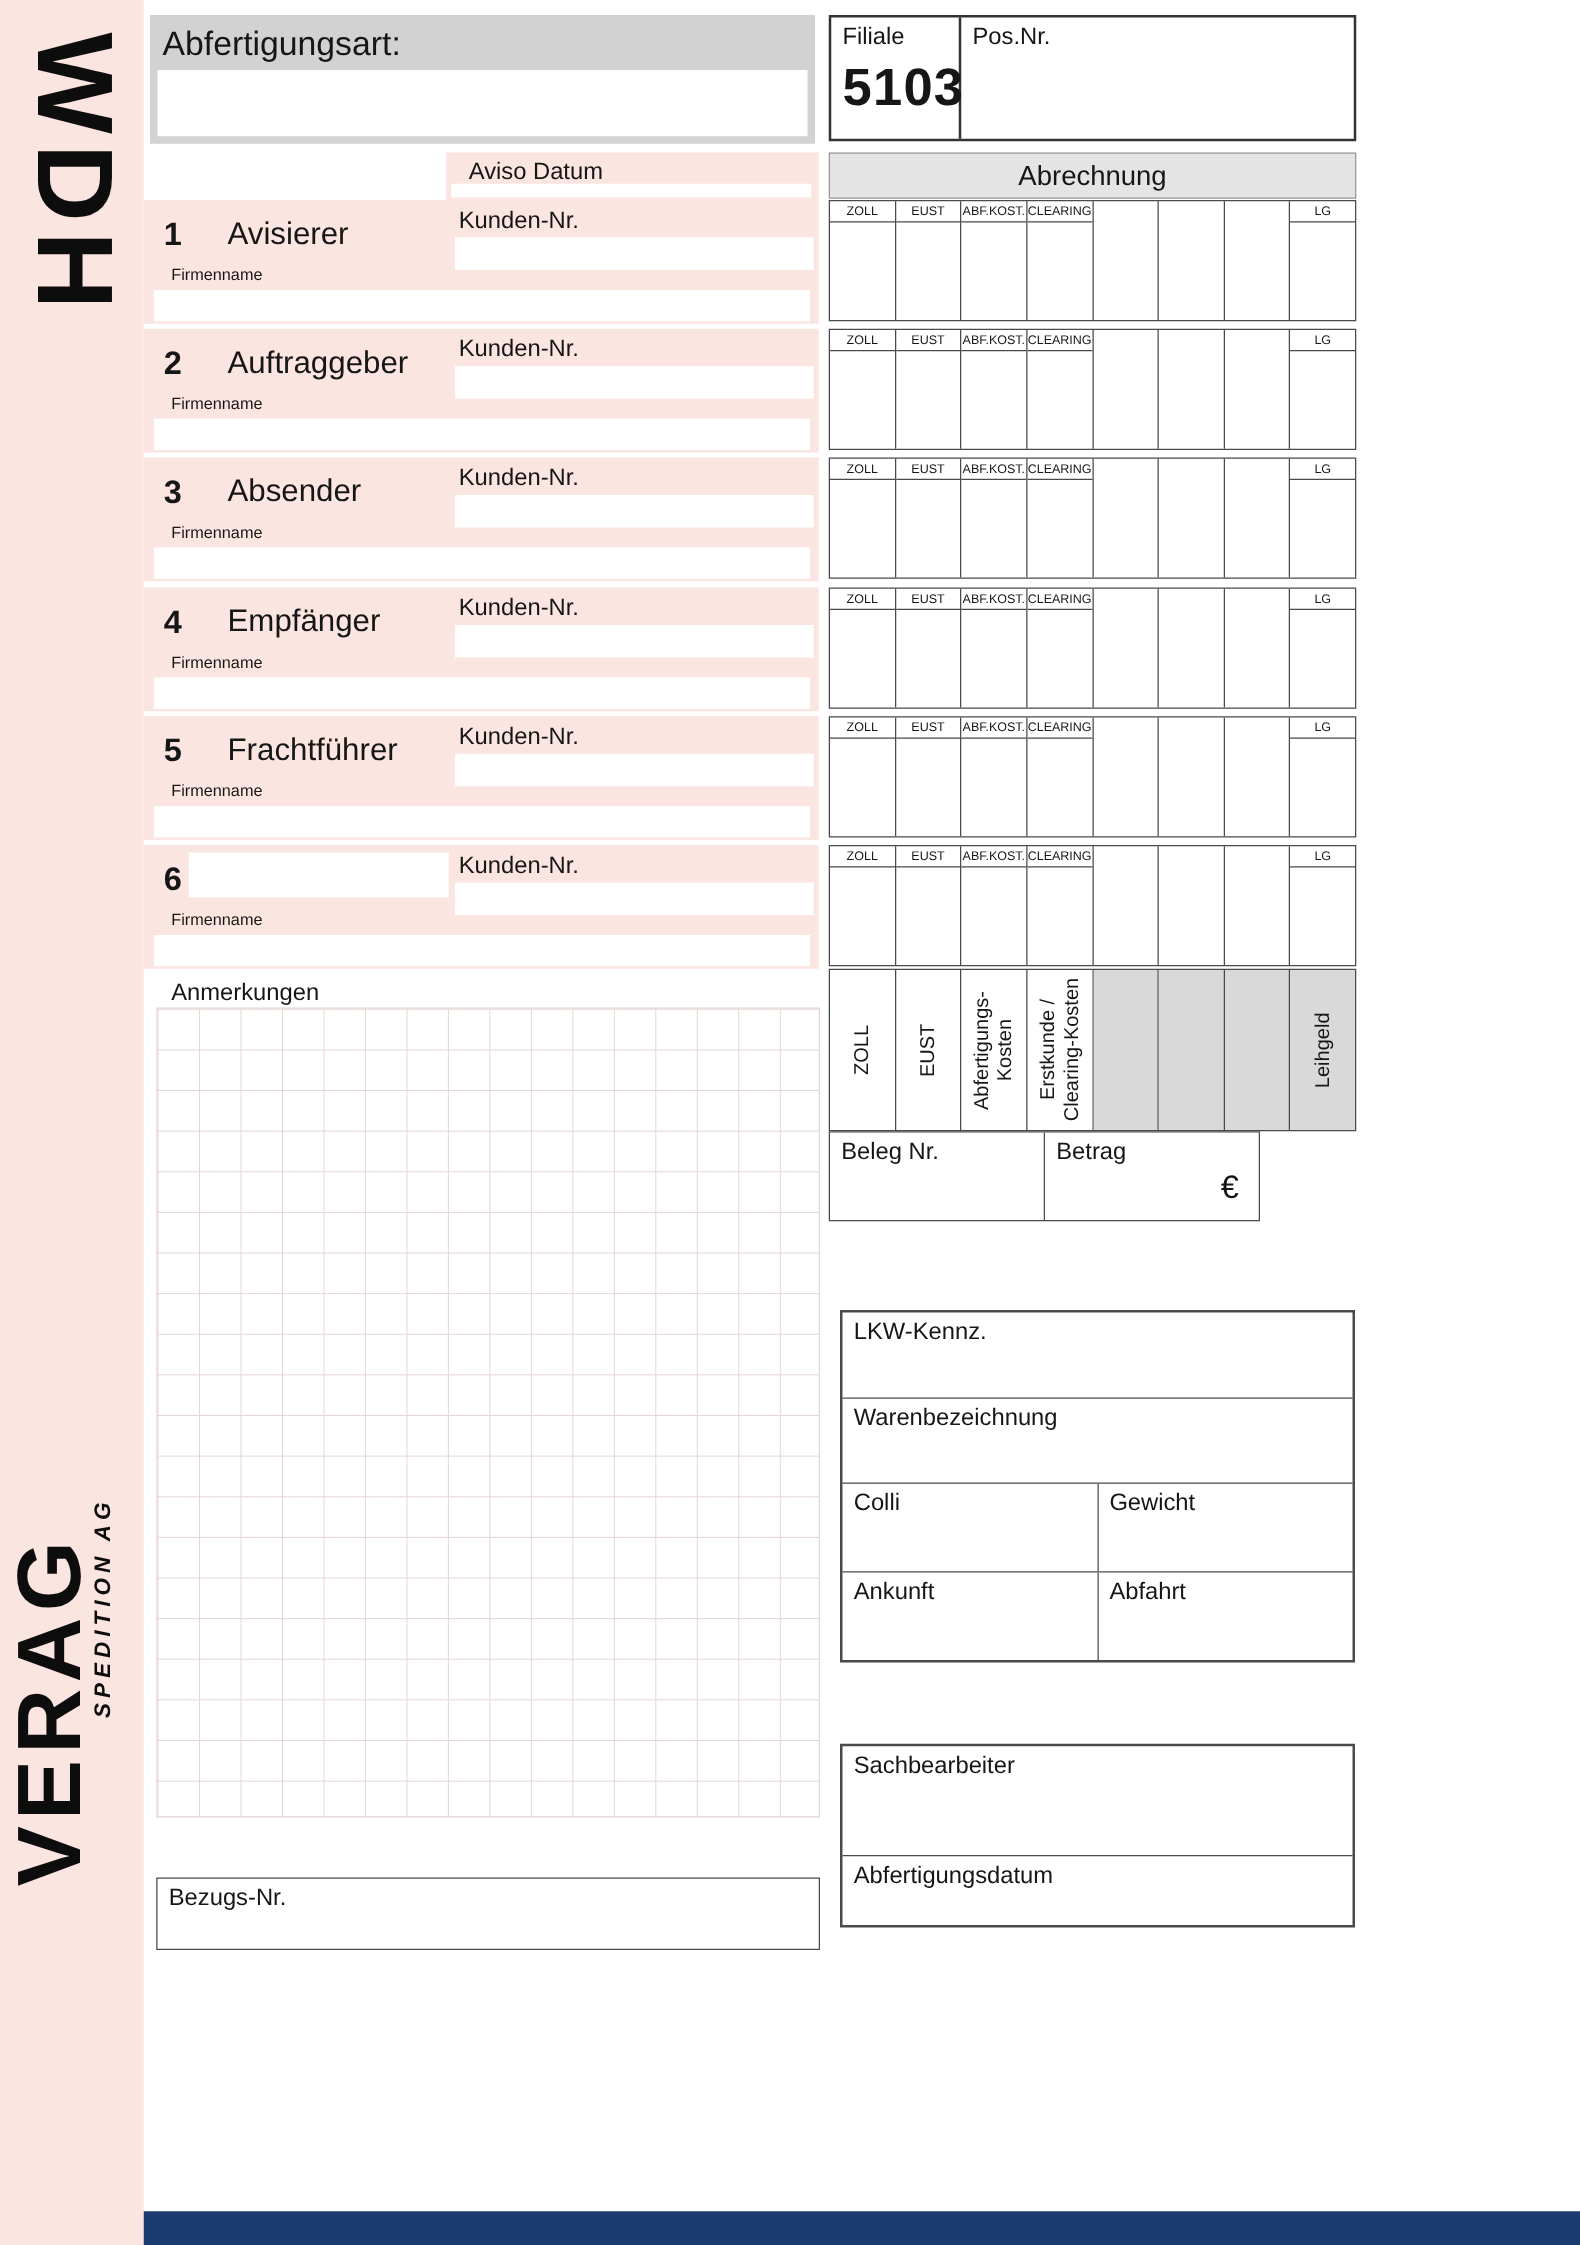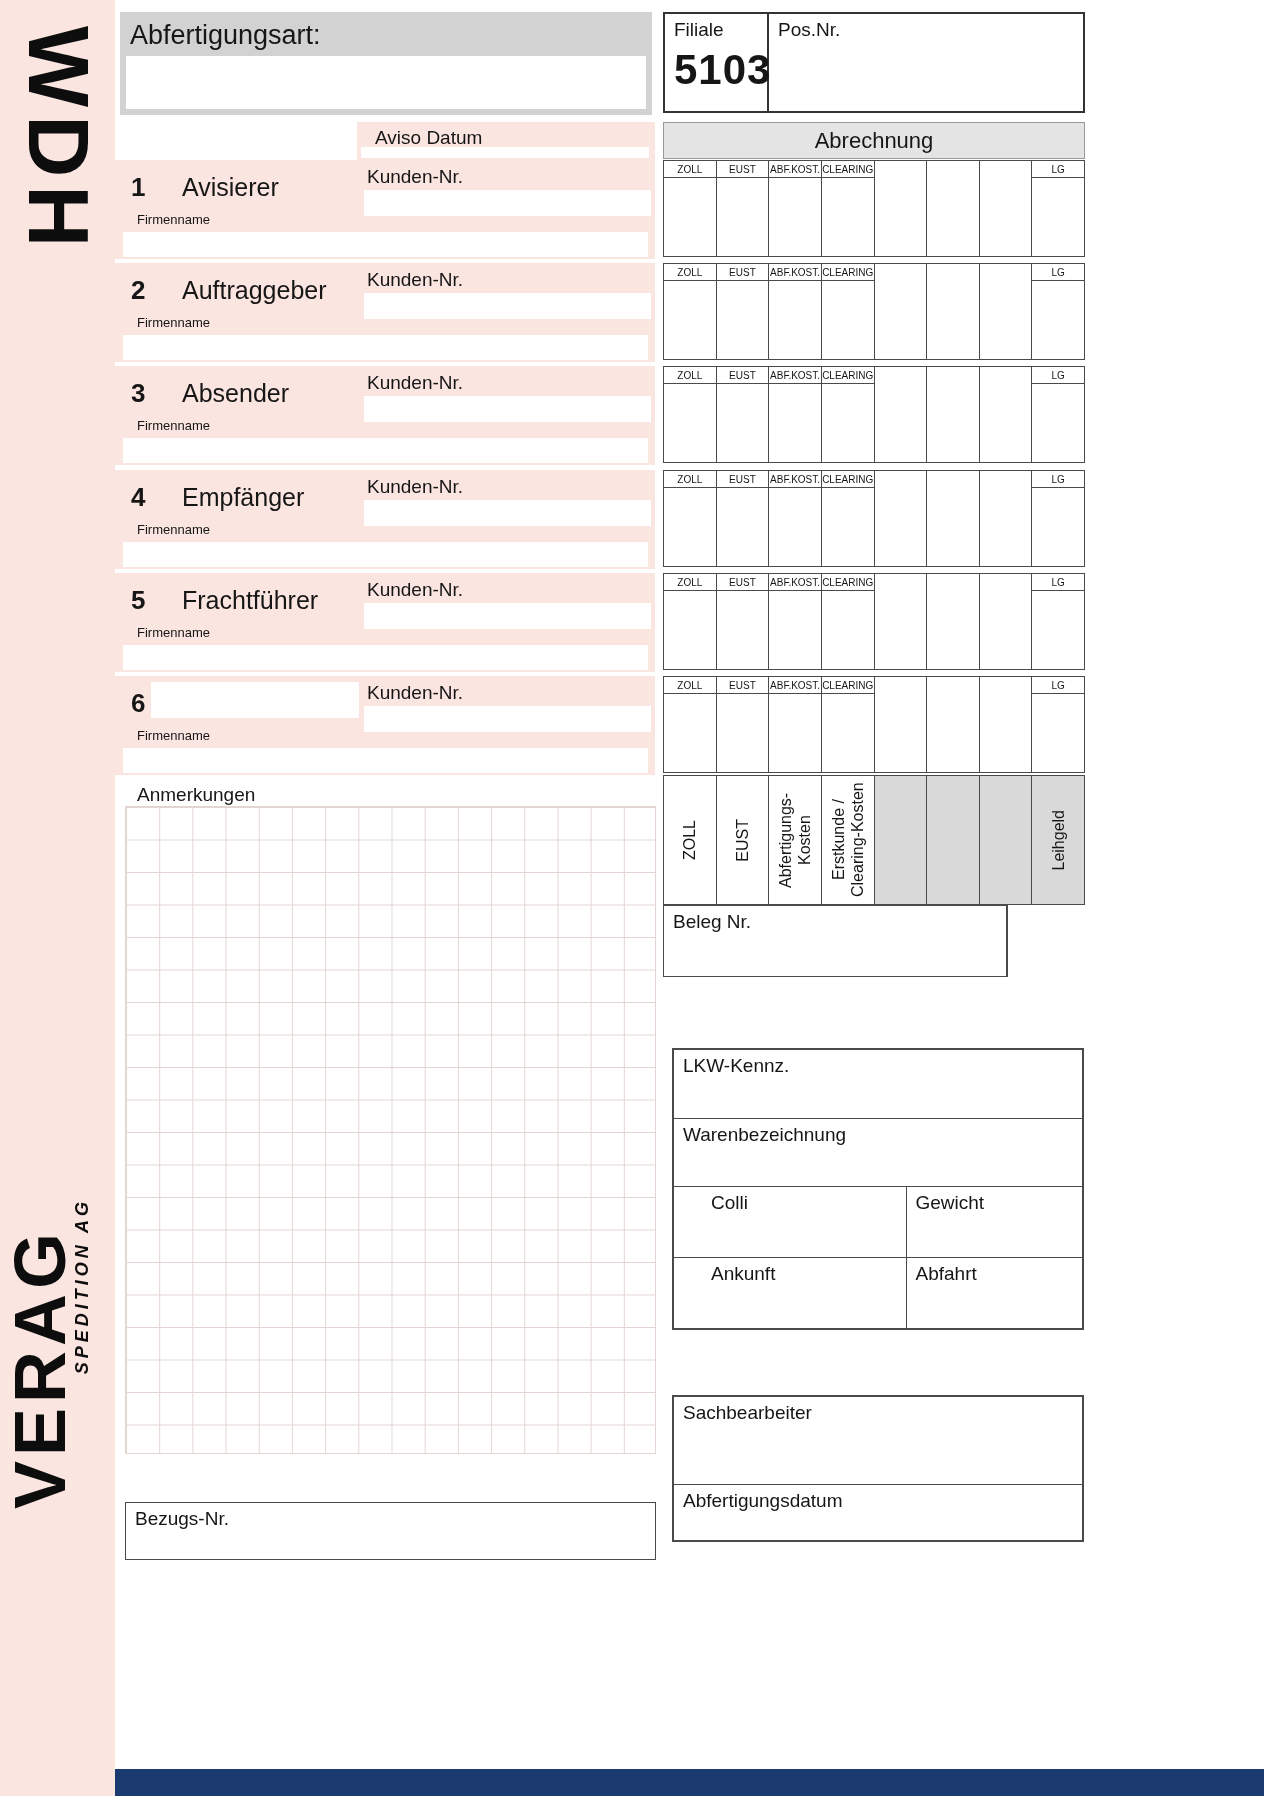--- a/index.html
+++ b/index.html
@@ -72,21 +72,21 @@
   .anm-grid{position:absolute;left:125px;top:806px;width:531px;height:648px;border:1px solid var(--grid);
     background-image:linear-gradient(to right,var(--grid) 1px,transparent 1px),linear-gradient(to bottom,var(--grid) 1px,transparent 1px);
     background-size:33.2px 32.5px;}
   .bezug-box{position:absolute;left:125px;top:1502px;width:531px;height:58px;border:1px solid var(--line);background:#fff;}
 
   
   .ship-block{position:absolute;left:672px;top:1048px;width:412px;border:2px solid var(--line);background:#fff;}
   .ship-row{position:relative;}
   .ship-row + .ship-row{border-top:1px solid var(--line);}
   .ship-split{display:flex;}
-  .ship-split > div{flex:1;margin-left:28px;}
+  .ship-split > div{flex:1;}
   .ship-split > div:last-child{border-left:1px solid var(--line);}
 
   .proc-block{position:absolute;left:672px;top:1395px;width:412px;border:2px solid var(--line);background:#fff;}
   .proc-row + .proc-row{border-top:1px solid var(--line);}
 
   .bottom-bar{position:absolute;left:115px;top:1769px;width:1149px;height:27px;background:var(--navy);}
 </style>
 </head>
 <body>
 
@@ -313,20 +313,24 @@
     <div class="cf-cell shaded"></div>
     <div class="cf-cell shaded">
       <span class="rot">Leihgeld</span>
     </div>
   </div>
 
   <div class="beleg-row">
     <div class="beleg-box">
       <div class="box-label">Beleg Nr.</div>
     </div>
+    <div class="betrag-box">
+      <div class="box-label">Betrag</div>
+      <div class="euro">€</div>
+    </div>
   </div>
 
   <div class="anm-label">Anmerkungen</div>
   <div class="anm-grid"></div>
   <div class="bezug-box">
     <div class="box-label">Bezugs-Nr.</div>
   </div>
 
   <div class="ship-block">
     <div class="ship-row" style="height:68px">

